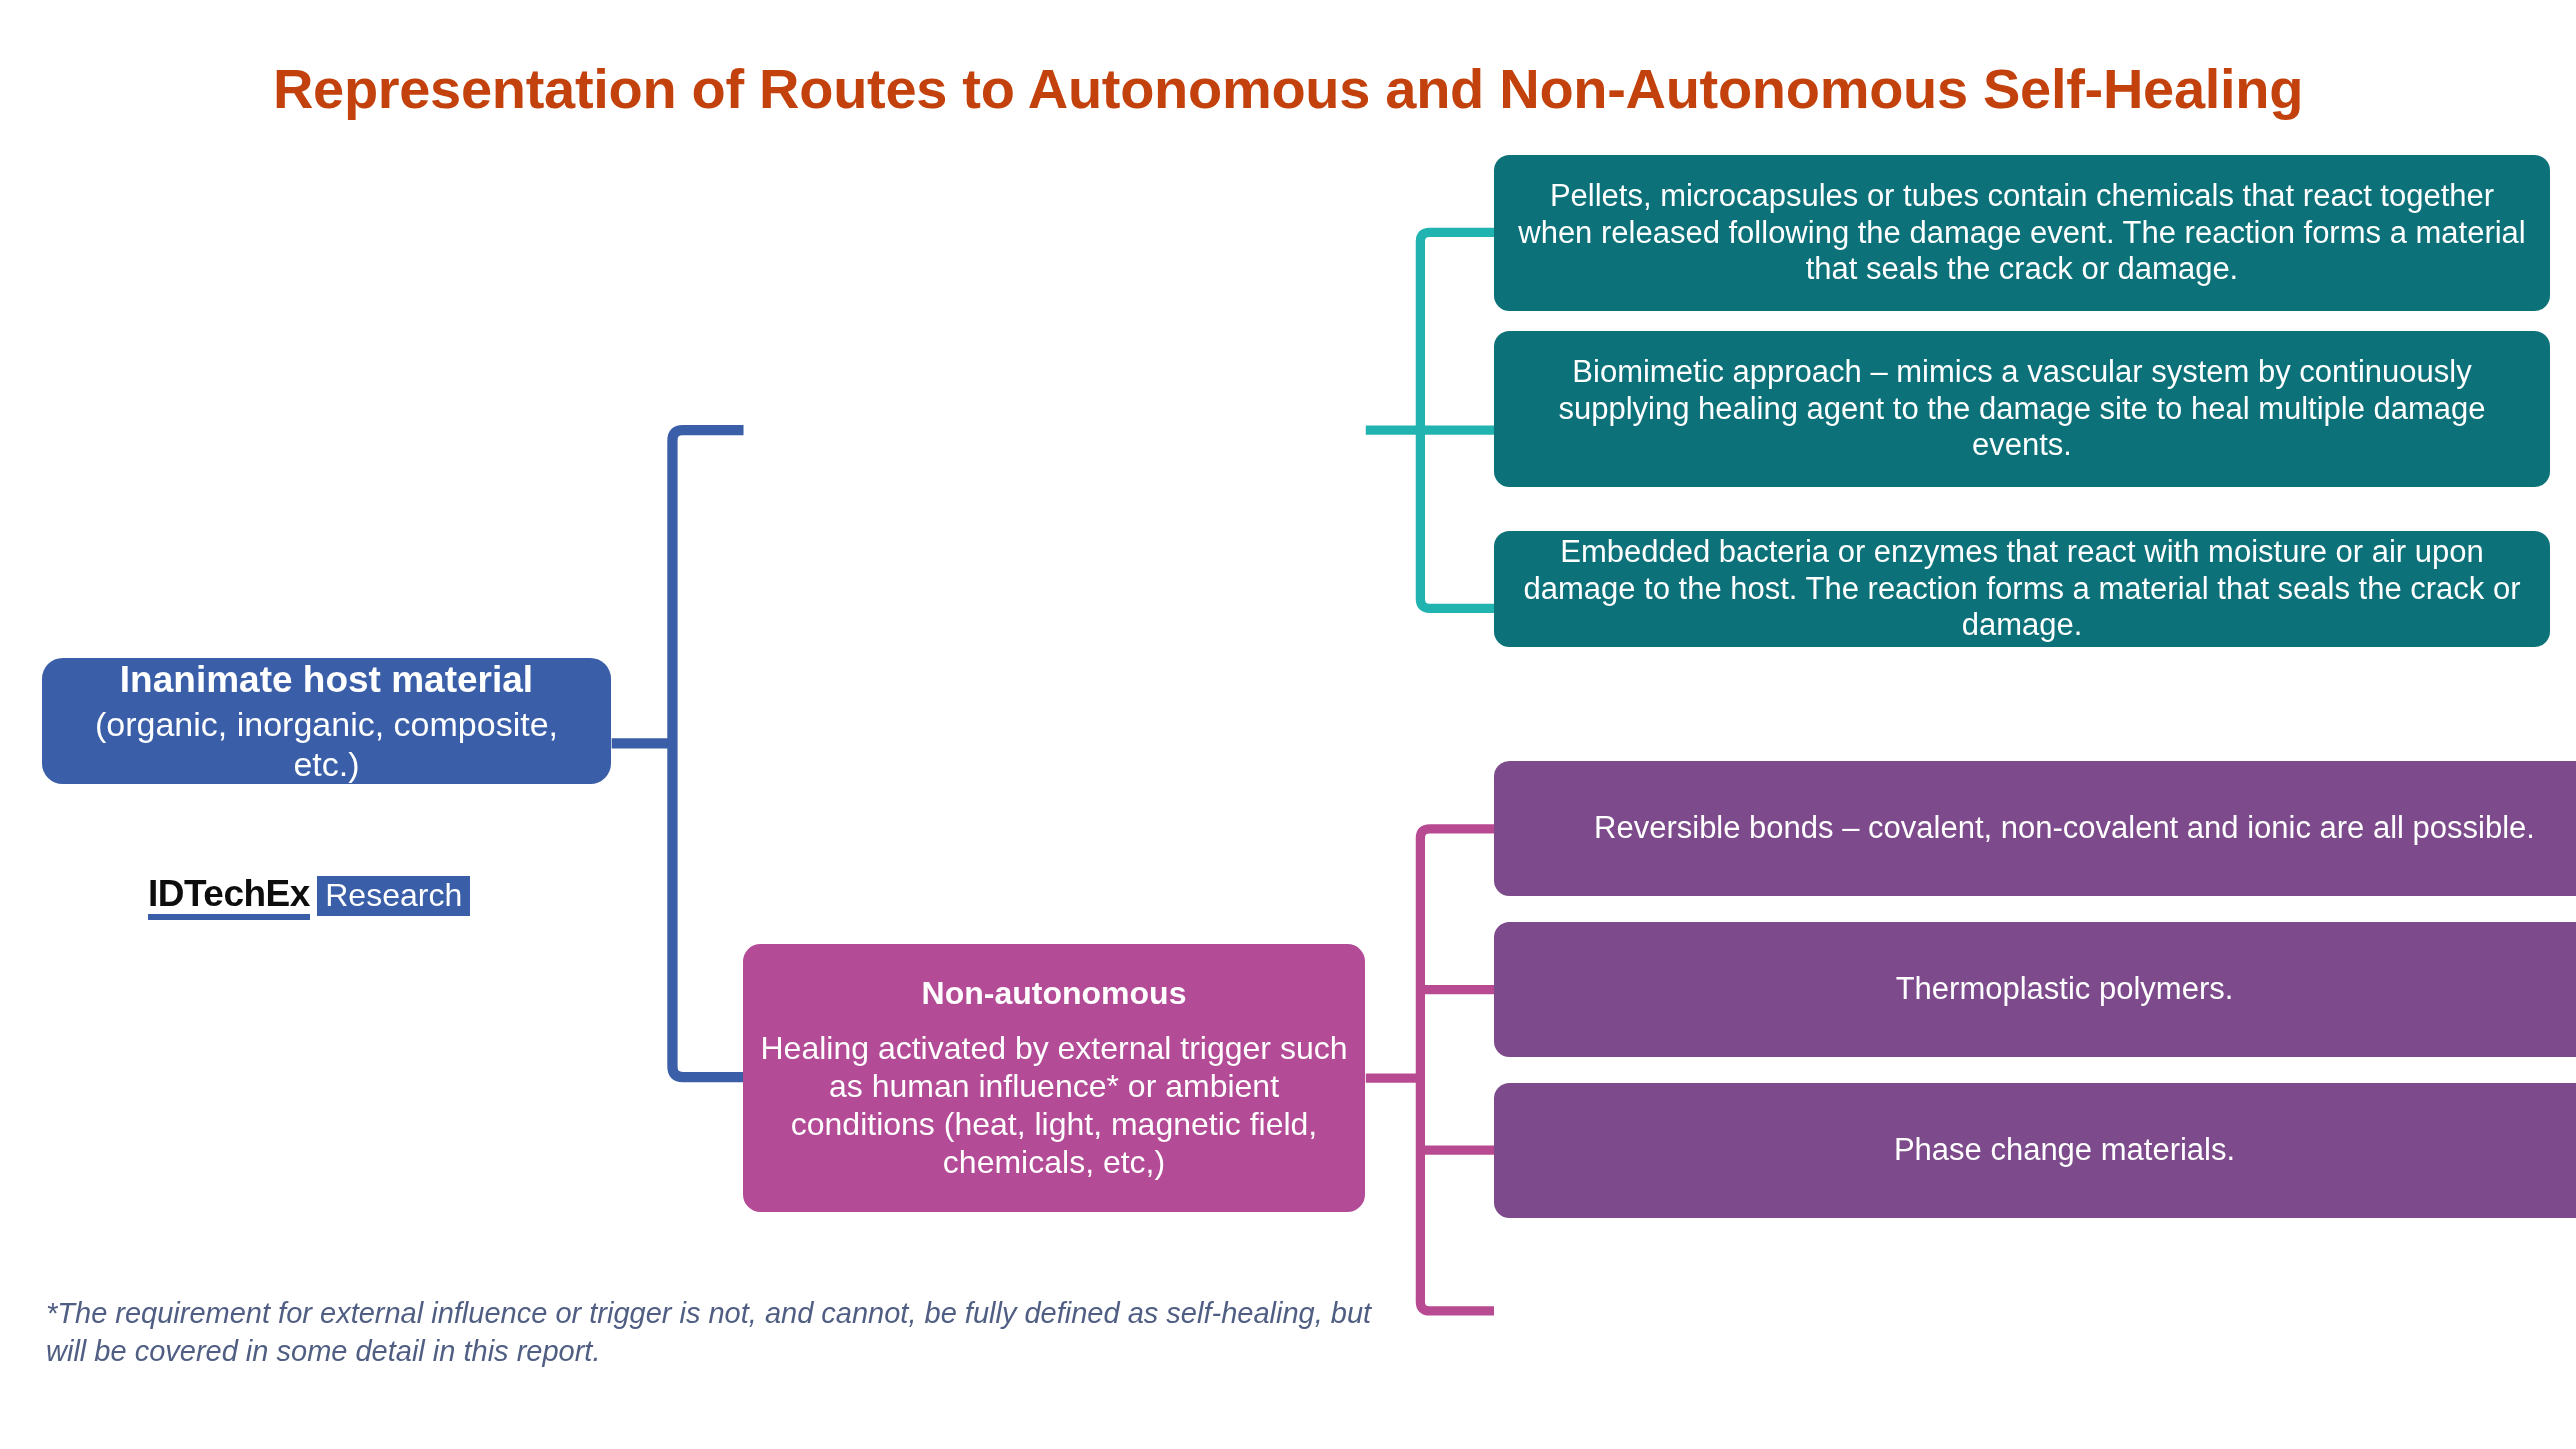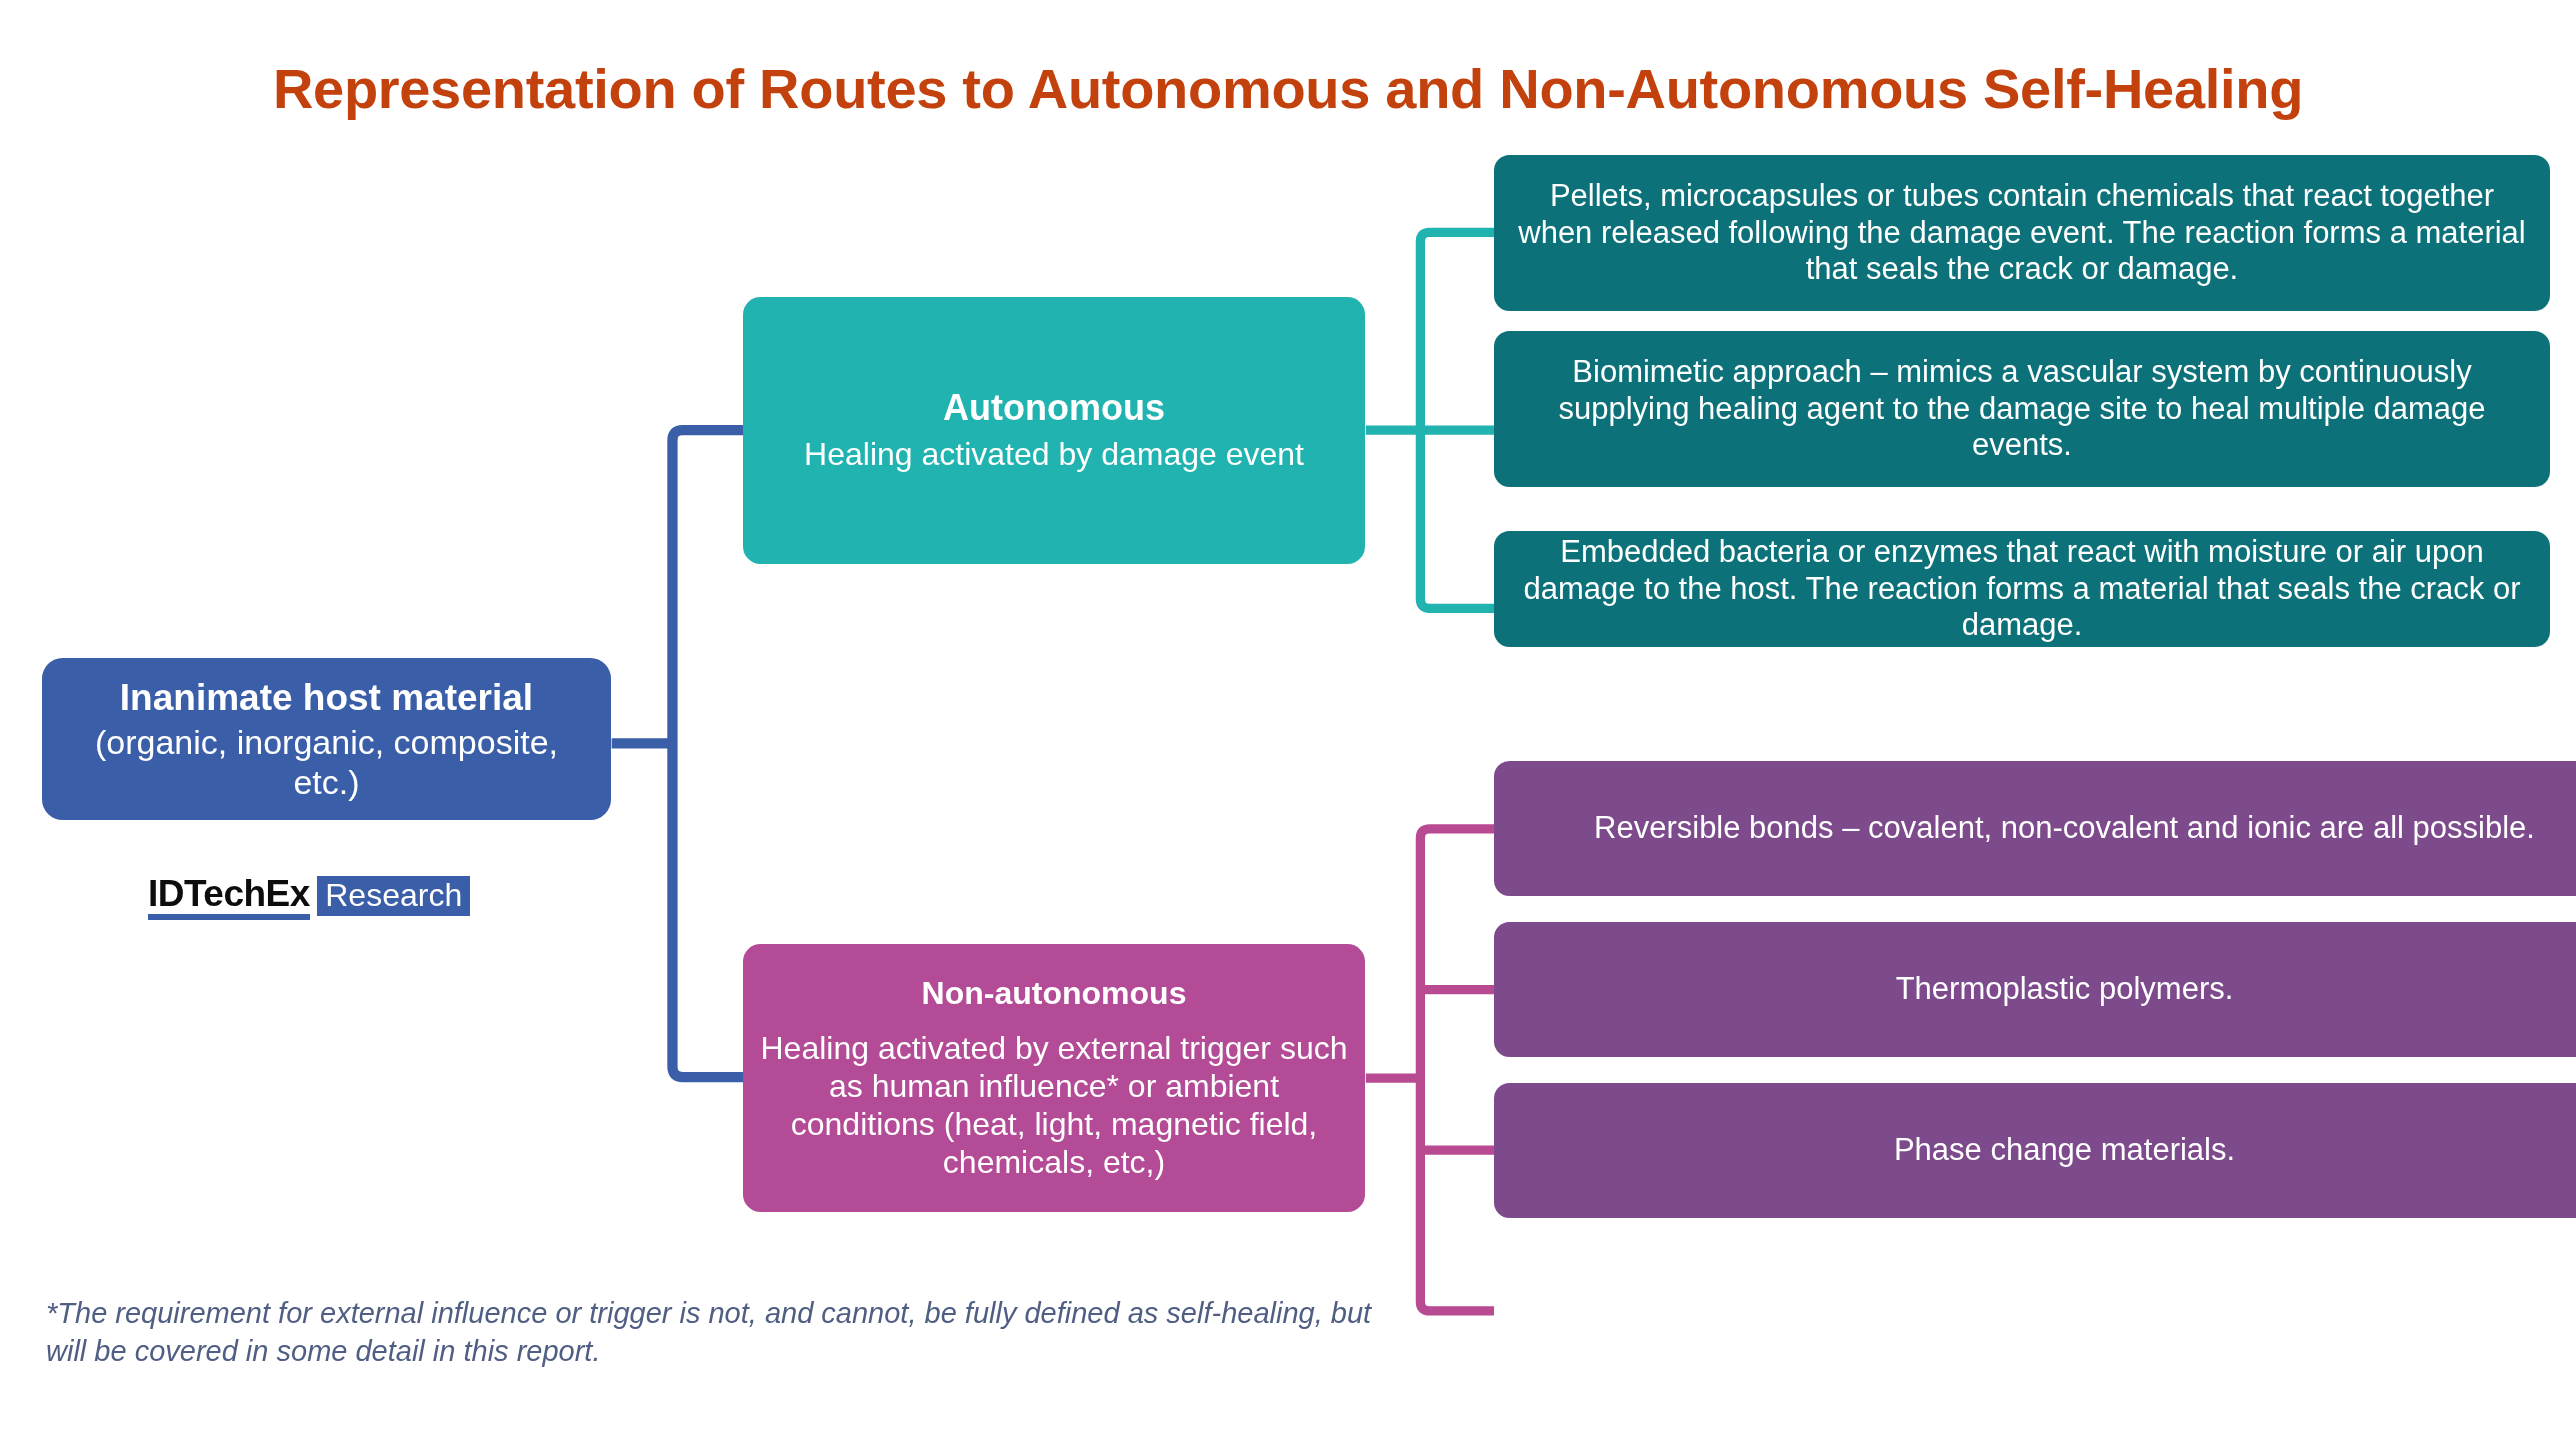--- a/index.html
+++ b/index.html
@@ -53,21 +53,21 @@
   .node .sub {
     font-weight: normal;
     display: block;
   }
 
   
   #root-box {
     left: 42px;
     top: 658px;
     width: 569px;
-    height: 162px;
+    height: 126px;
     background: #3A5FA8;
     border-radius: 20.6px;
     font-size: 34px;
   }
   #root-box .hl { font-size: 37px; margin-bottom: 3.1px; }
   #root-box .sub { font-size: 34px; }
 
   
   #autonomous-box {
     left: 743px;
@@ -216,24 +216,20 @@
   </div>
 
   <div id="idtechex-logo">
     <div id="logo-word-wrap">
       <div id="logo-word">IDTechEx</div>
       <div id="logo-underline"></div>
     </div>
     <div id="logo-research">Research</div>
   </div>
 
-  <div class="node" id="autonomous-box">
-    <span class="hl">Autonomous</span>
-    <span class="sub">Healing activated by damage event</span>
-  </div>
 
   <div class="node leaf-teal" id="teal-leaf-0">Pellets, microcapsules or tubes contain chemicals that react together when released following the damage event. The reaction forms a material that seals the crack or damage.</div>
   <div class="node leaf-teal" id="teal-leaf-1">Biomimetic approach – mimics a vascular system by continuously supplying healing agent to the damage site to heal multiple damage events.</div>
   <div class="node leaf-teal" id="teal-leaf-2">Embedded bacteria or enzymes that react with moisture or air upon damage to the host. The reaction forms a material that seals the crack or damage.</div>
 
   <div class="node" id="nonautonomous-box">
     <span class="hl">Non-autonomous</span>
     <span class="sub">Healing activated by external trigger such as human influence* or ambient conditions (heat, light, magnetic field, chemicals, etc,)</span>
   </div>
 

